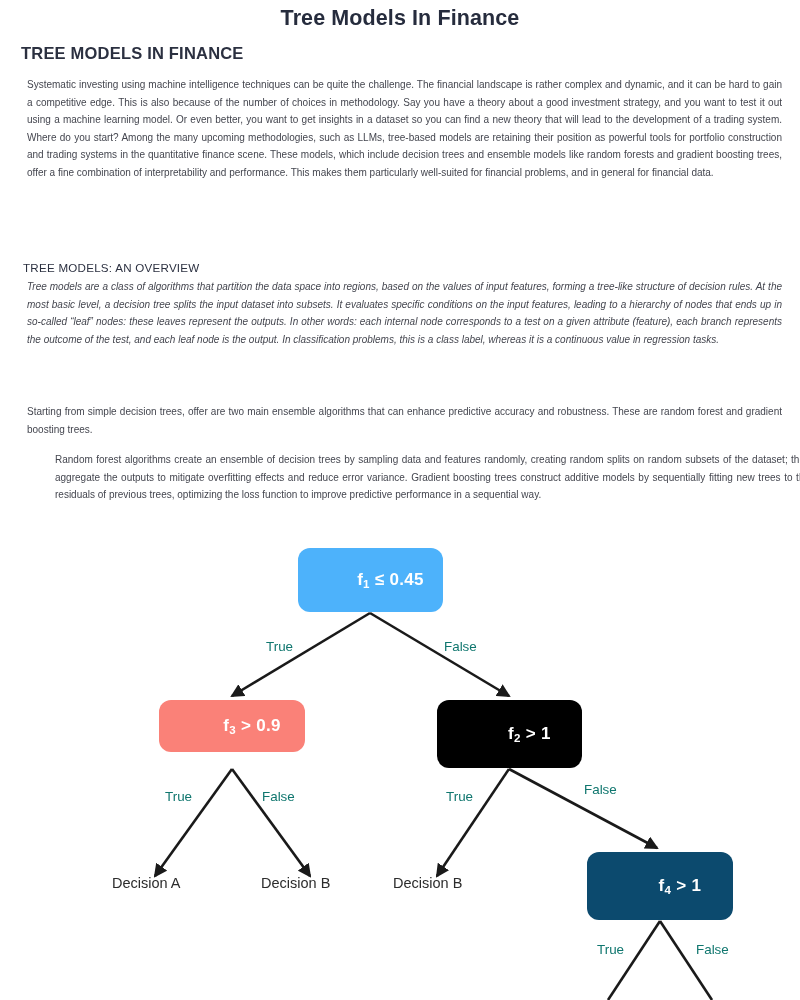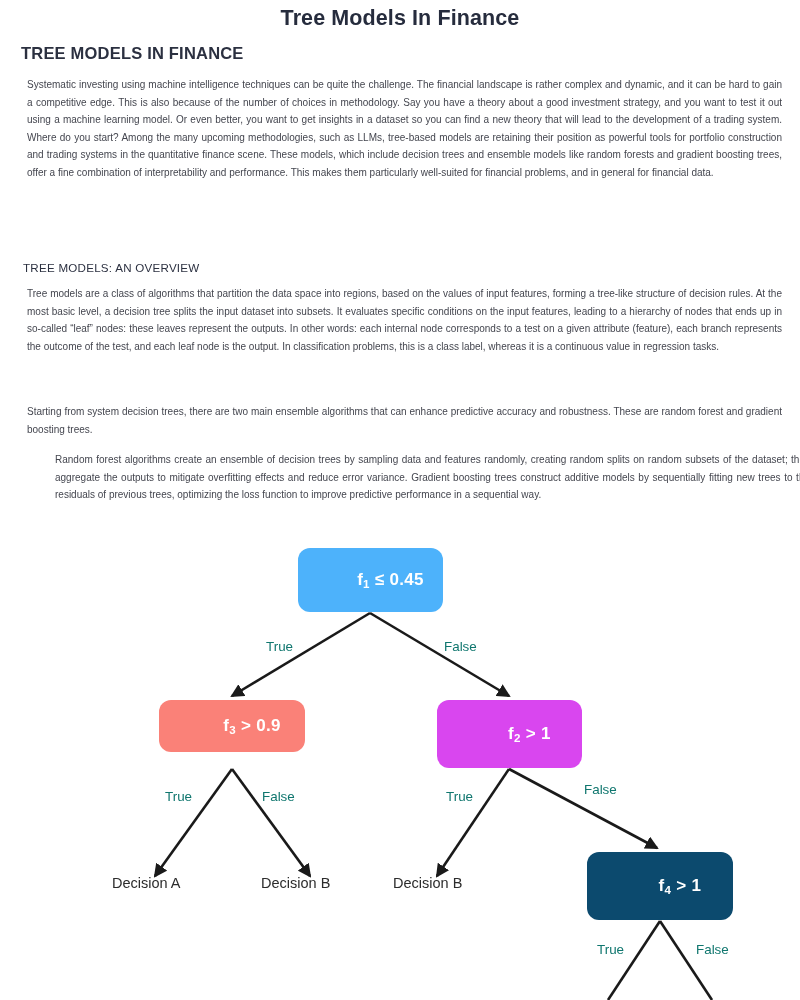--- a/index.html
+++ b/index.html
@@ -56,21 +56,21 @@
     position: absolute;
     left: 23px;
     font-size: 11.6px;
     font-weight: normal;
     color: #2b3040;
     letter-spacing: 0.25px;
   }
 
   #para-intro   { top: 76px; }
   #sub-overview { top: 261px; }
-  #para-ov1     { top: 285px; }
+  #para-ov1     { top: 278px; font-style: italic; }
   #para-ov2     { top: 403px; }
   #para-ov3     { top: 451px; margin-left: 28px; }
 
   
   .tree-wrap {
     position: absolute;
     left: 0;
     top: 536px;
     width: 800px;
     height: 464px;
@@ -91,21 +91,21 @@
     color: #ffffff;
     font-size: 17px;
     font-weight: bold;
     letter-spacing: 0.3px;
     white-space: nowrap;
     padding-left: 40px;
   }
   .node sub { font-size: 0.68em; font-weight: bold; vertical-align: -0.22em; }
   .node-root  { left: 298px; top: 12px;  width: 145px; height: 64px; background: #4db2fb; }
   .node-left  { left: 159px; top: 164px; width: 146px; height: 52px; background: #fa8178; }
-  .node-right { left: 437px; top: 164px; width: 145px; height: 68px; background: #d946ef; }
+  .node-right { left: 437px; top: 164px; width: 145px; height: 68px; background: #000000; }
   .node-orange{ left: 587px; top: 316px; width: 146px; height: 68px; background: #0c4a6e; }
 
   .edge-label {
     position: absolute;
     font-size: 13.4px;
     color: #0f766e;
     white-space: nowrap;
   }
   .leaf-label {
     position: absolute;
@@ -122,21 +122,21 @@
   <div class="doc-title">Tree Models In Finance</div>
 
   <div class="section-heading">TREE MODELS IN FINANCE</div>
 
   <div class="body-block" id="para-intro">Systematic investing using machine intelligence techniques can be quite the challenge. The financial landscape is rather complex and dynamic, and it can be hard to gain a competitive edge. This is also because of the number of choices in methodology. Say you have a theory about a good investment strategy, and you want to test it out using a machine learning model. Or even better, you want to get insights in a dataset so you can find a new theory that will lead to the development of a trading system. Where do you start? Among the many upcoming methodologies, such as LLMs, tree-based models are retaining their position as powerful tools for portfolio construction and trading systems in the quantitative finance scene. These models, which include decision trees and ensemble models like random forests and gradient boosting trees, offer a fine combination of interpretability and performance. This makes them particularly well-suited for financial problems, and in general for financial data.</div>
 
   <div class="sub-heading" id="sub-overview">TREE MODELS: AN OVERVIEW</div>
 
   <div class="body-block" id="para-ov1">Tree models are a class of algorithms that partition the data space into regions, based on the values of input features, forming a tree-like structure of decision rules. At the most basic level, a decision tree splits the input dataset into subsets. It evaluates specific conditions on the input features, leading to a hierarchy of nodes that ends up in so-called “leaf” nodes: these leaves represent the outputs. In other words: each internal node corresponds to a test on a given attribute (feature), each branch represents the outcome of the test, and each leaf node is the output. In classification problems, this is a class label, whereas it is a continuous value in regression tasks.</div>
 
-  <div class="body-block" id="para-ov2">Starting from system decision trees, there are two main ensemble algorithms that can enhance predictive accuracy and robustness. These are random forest and gradient boosting trees.</div>
+  <div class="body-block" id="para-ov2">Starting from simple decision trees, offer are two main ensemble algorithms that can enhance predictive accuracy and robustness. These are random forest and gradient boosting trees.</div>
 
   <div class="body-block" id="para-ov3">Random forest algorithms create an ensemble of decision trees by sampling data and features randomly, creating random splits on random subsets of the dataset; they aggregate the outputs to mitigate overfitting effects and reduce error variance. Gradient boosting trees construct additive models by sequentially fitting new trees to the residuals of previous trees, optimizing the loss function to improve predictive performance in a sequential way.</div>
 
   <div class="tree-wrap">
 
     <svg class="tree-svg" viewBox="0 0 800 464">
       <defs>
         <marker id="arrow" viewBox="0 0 10 10" refX="8.5" refY="5" markerWidth="5.2" markerHeight="5.2" orient="auto-start-reverse">
           <path d="M 0 0 L 10 5 L 0 10 z" fill="#1a1a1a"></path>
         </marker>

